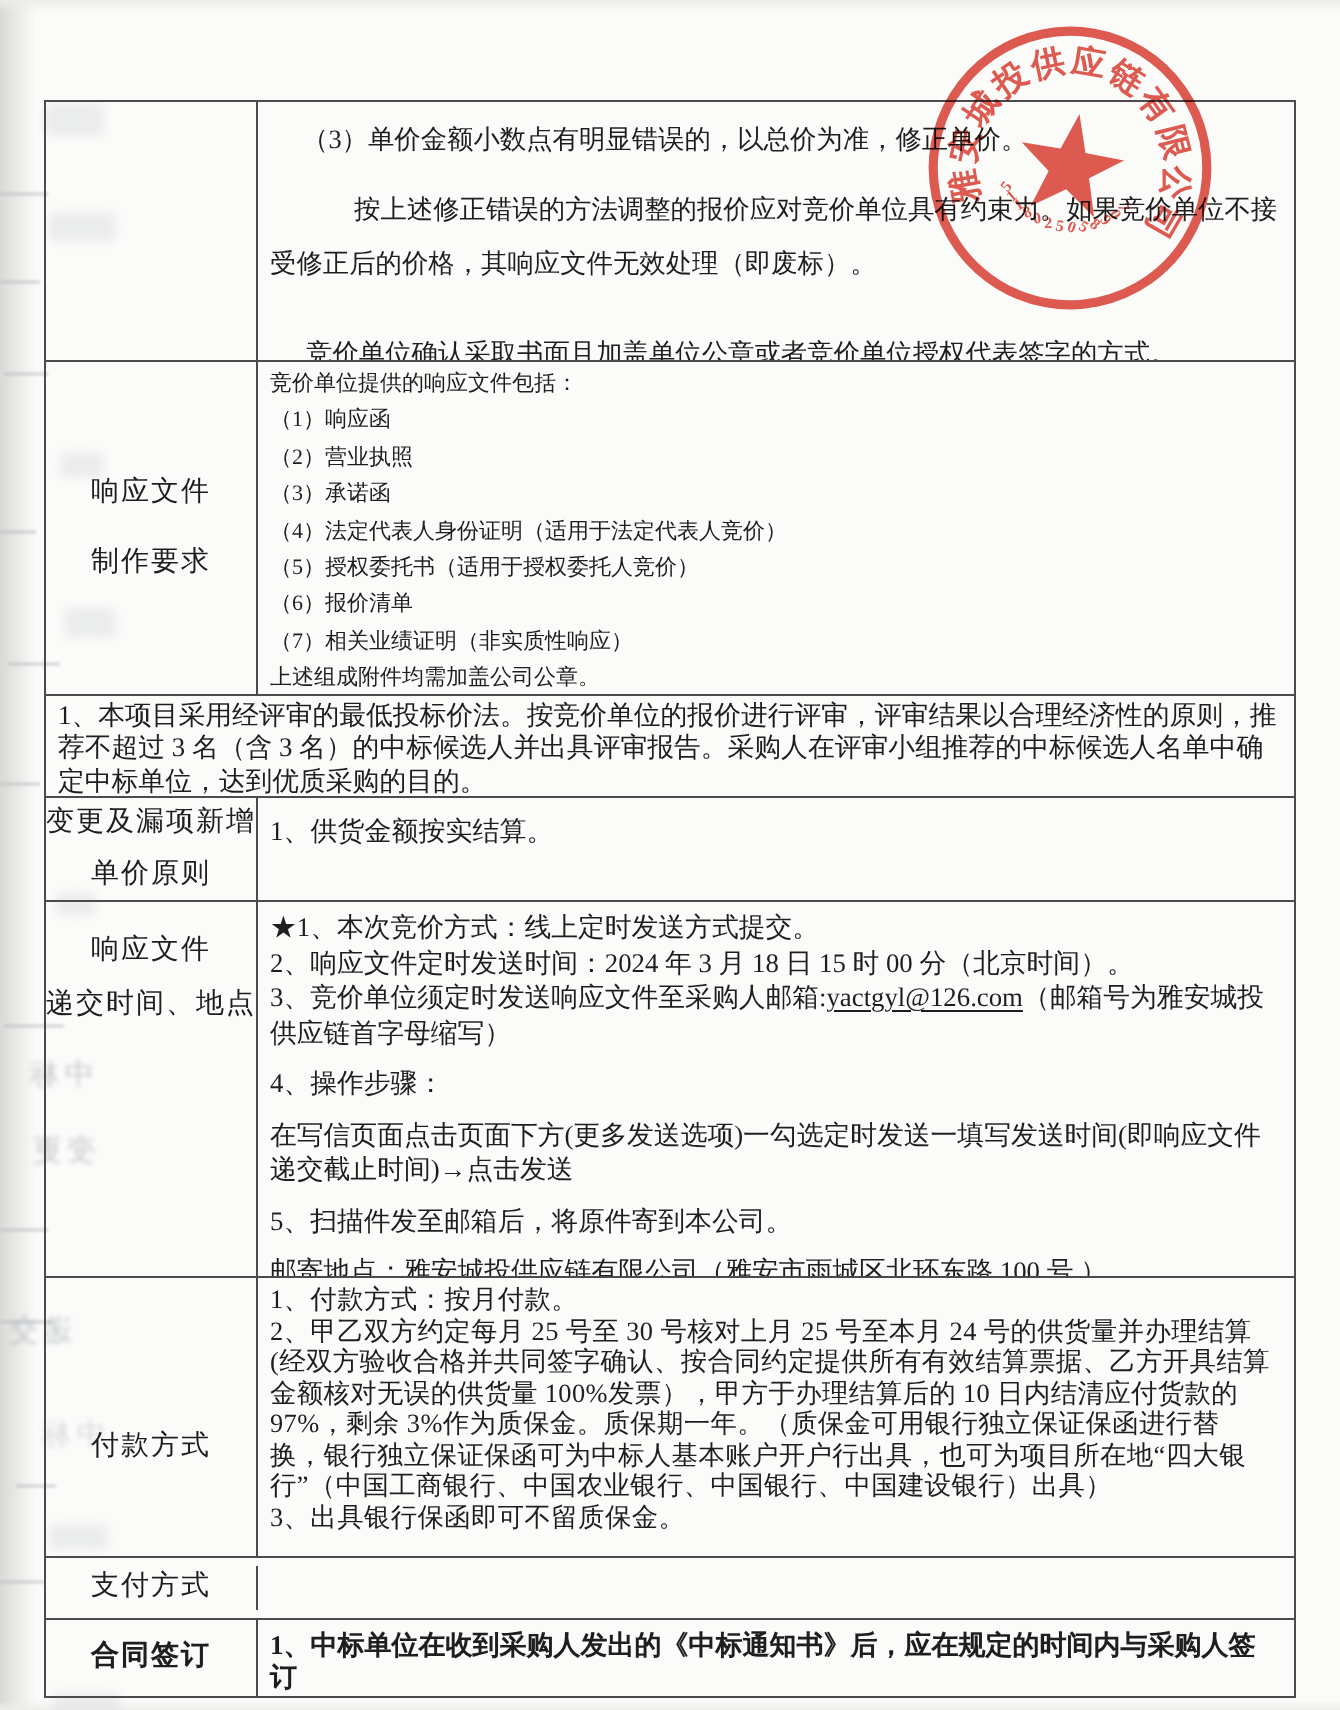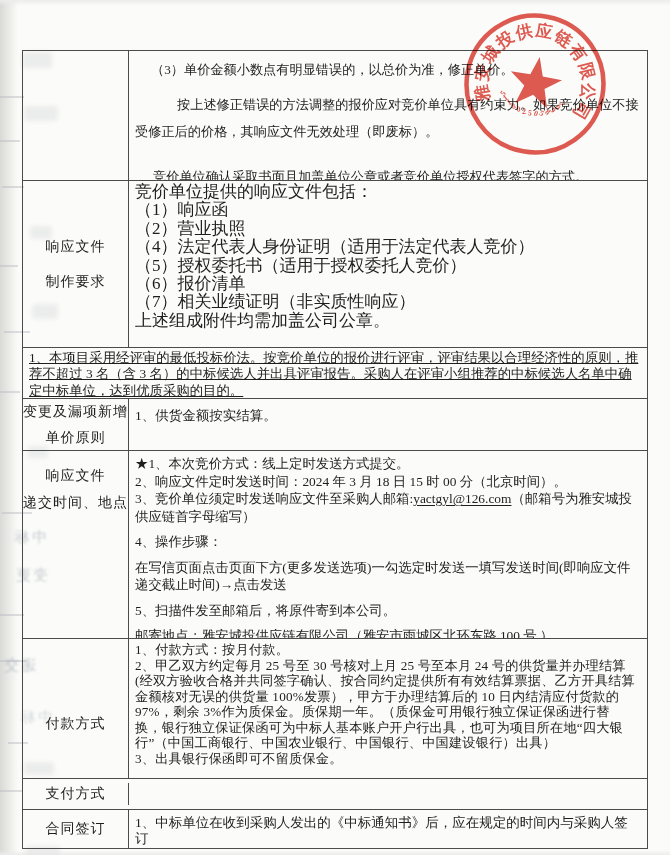--- a/index.html
+++ b/index.html
@@ -27,33 +27,33 @@
   .row:last-child{border-bottom:none;}
   .cell-label{
     width:106px; flex:0 0 106px; box-sizing:border-box;
     border-right:1px solid #4b4b4b;
     display:flex; flex-direction:column; align-items:center; justify-content:center;
     text-align:center; font-size:14px; line-height:22px; letter-spacing:1px;
   }
   .cell-content{flex:1; box-sizing:border-box; padding:4px 8px 0 6px; overflow:hidden;}
 
   .r1{height:130px;} .r2{height:167px;} .r3{height:51px;} .r4{height:52px;}
-  .r5{height:188px;} .r6{height:140px;} .r7{height:31px;align-items:center;} .r8{height:38px;}
+  .r5{height:188px;} .r6{height:140px;} .r7{height:31px;align-items:center;} .r8{height:38px;font-weight:bold;}
 
   .r1 .cell-content{font-size:13.2px; line-height:27px; padding-top:5px;}
   .r1 .p-a{text-indent:16px; margin:0 0 8px 0;}
   .r1 .p-b{text-indent:42px; margin:0 0 3px 0;}
   .r1 .p-c{margin:18px;}
 
   .r2 .cell-label{justify-content:center; gap:13px;}
-  .r2 .cell-content{font-size:17px; line-height:18.4px; padding-top:2px;}
+  .r2 .cell-content{font-size:11px; line-height:18.4px; padding-top:2px;}
   .r2 p{margin:0;}
 
   .r3 .cell-content{font-size:13.4px; line-height:16.4px; padding-top:2px;}
-  .r3 p{margin:0;text-decoration:underline;}
+  .r3 p{margin:0;}
 
   .r4 .cell-label{gap:4px;}
   .r4 .cell-content{font-size:13.5px; line-height:18px; padding-top:8px;}
   .r4 p{margin:0;}
 
   .r5 .cell-label{justify-content:flex-start; padding-top:14px; gap:5px;}
   .r5 .cell-content{font-size:13.4px; line-height:17.5px; padding-top:4px; padding-right:10px;}
   .r5 p{margin:0;}
   .r5 .gap-top{margin-top:8px;}
   .email{text-decoration:underline; text-underline-offset:2px;}
@@ -129,20 +129,21 @@
 
     <div class="row r2">
       <div class="cell-label">
         <span>响应文件</span>
         <span>制作要求</span>
       </div>
       <div class="cell-content">
         <p>竞价单位提供的响应文件包括：</p>
         <p>（1）响应函</p>
         <p>（2）营业执照</p>
+        <p>（3）承诺函</p>
         <p>（4）法定代表人身份证明（适用于法定代表人竞价）</p>
         <p>（5）授权委托书（适用于授权委托人竞价）</p>
         <p>（6）报价清单</p>
         <p>（7）相关业绩证明（非实质性响应）</p>
         <p>上述组成附件均需加盖公司公章。</p>
       </div>
     </div>
 
     <div class="row r3">
       <div class="cell-content">

